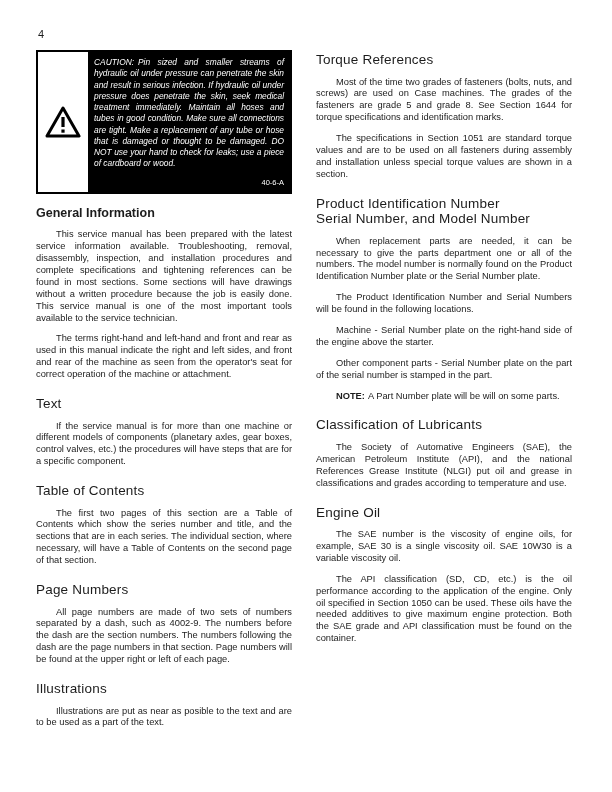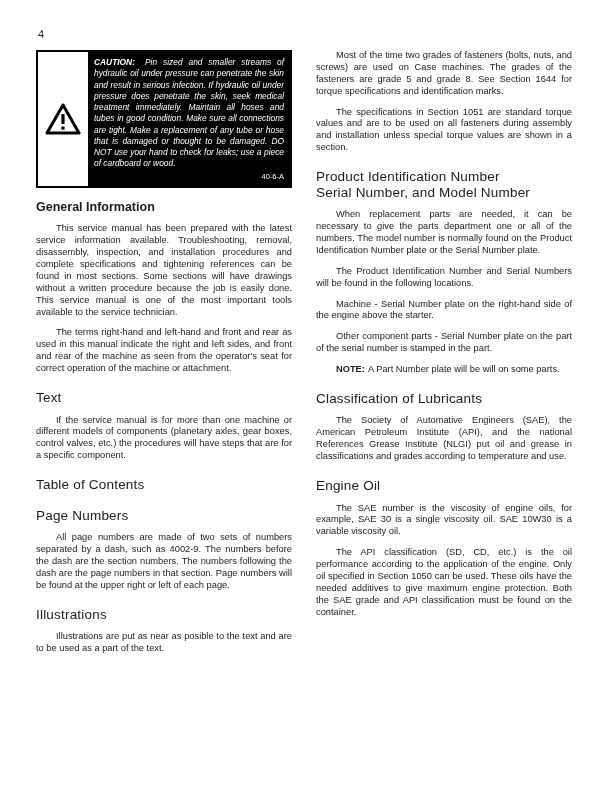--- a/index.html
+++ b/index.html
@@ -30,22 +30,22 @@
     flex: 0 0 50px;
   }
   .caution-text {
     background: #000; color: #fff;
     font-style: italic;
     font-size: 8.4px; line-height: 1.34;
     padding: 5px 6px 4px 6px;
     text-align: justify;
     flex: 1;
   }
-  .caution-label { font-weight: bold; margin-right: 10px; font-style: italic; }
-  .caution-code { float: right; font-style: normal; font-size: 7.5px; margin-top: 14px; }
+  .caution-label { font-weight: normal; margin-right: 4px; font-style: italic; }
+  .caution-code { float: right; font-style: normal; font-size: 7.5px; margin-top: 20px; }
 
   
   .h-bold {
     font-weight: bold; font-size: 12.5px;
     margin: 12px 0 9px 0;
   }
   .h-light {
     font-weight: normal; font-size: 13.5px;
     margin: 15px 0 9px 0;
     letter-spacing: 0.2px;
@@ -93,31 +93,33 @@
       </div>
 
       <h2 class="h-bold">General Information</h2>
       <p class="body-text">This service manual has been prepared with the latest service information available. Troubleshooting, removal, disassembly, inspection, and installation procedures and complete specifications and tightening references can be found in most sections. Some sections will have drawings without a written procedure because the job is easily done. This service manual is one of the most important tools available to the service technician.</p>
       <p class="body-text">The terms right-hand and left-hand and front and rear as used in this manual indicate the right and left sides, and front and rear of the machine as seen from the operator's seat for correct operation of the machine or attachment.</p>
 
       <h2 class="h-light">Text</h2>
       <p class="body-text">If the service manual is for more than one machine or different models of components (planetary axles, gear boxes, control valves, etc.) the procedures will have steps that are for a specific component.</p>
 
       <h2 class="h-light">Table of Contents</h2>
+      <p class="body-text">The first two pages of this section are a Table of Contents which show the series number and title, and the sections that are in each series. The individual section, where necessary, will have a Table of Contents on the second page of that section.</p>
 
       <h2 class="h-light">Page Numbers</h2>
       <p class="body-text">All page numbers are made of two sets of numbers separated by a dash, such as 4002-9. The numbers before the dash are the section numbers. The numbers following the dash are the page numbers in that section. Page numbers will be found at the upper right or left of each page.</p>
 
       <h2 class="h-light">Illustrations</h2>
       <p class="body-text">Illustrations are put as near as posible to the text and are to be used as a part of the text.</p>
 
     </div>
 
     <div class="col">
 
+      <h2 class="h-light h-first">Torque References</h2>
       <p class="body-text">Most of the time two grades of fasteners (bolts, nuts, and screws) are used on Case machines. The grades of the fasteners are grade 5 and grade 8. See Section 1644 for torque specifications and identification marks.</p>
       <p class="body-text">The specifications in Section 1051 are standard torque values and are to be used on all fasteners during assembly and installation unless special torque values are shown in a section.</p>
 
       <h2 class="h-light">
         <span class="h-line">Product Identification Number</span>
         <span class="h-line">Serial Number, and Model Number</span>
       </h2>
       <p class="body-text">When replacement parts are needed, it can be necessary to give the parts department one or all of the numbers. The model number is normally found on the Product Identification Number plate or the Serial Number plate.</p>
       <p class="body-text">The Product Identification Number and Serial Numbers will be found in the following locations.</p>
       <p class="body-text">Machine - Serial Number plate on the right-hand side of the engine above the starter.</p>

